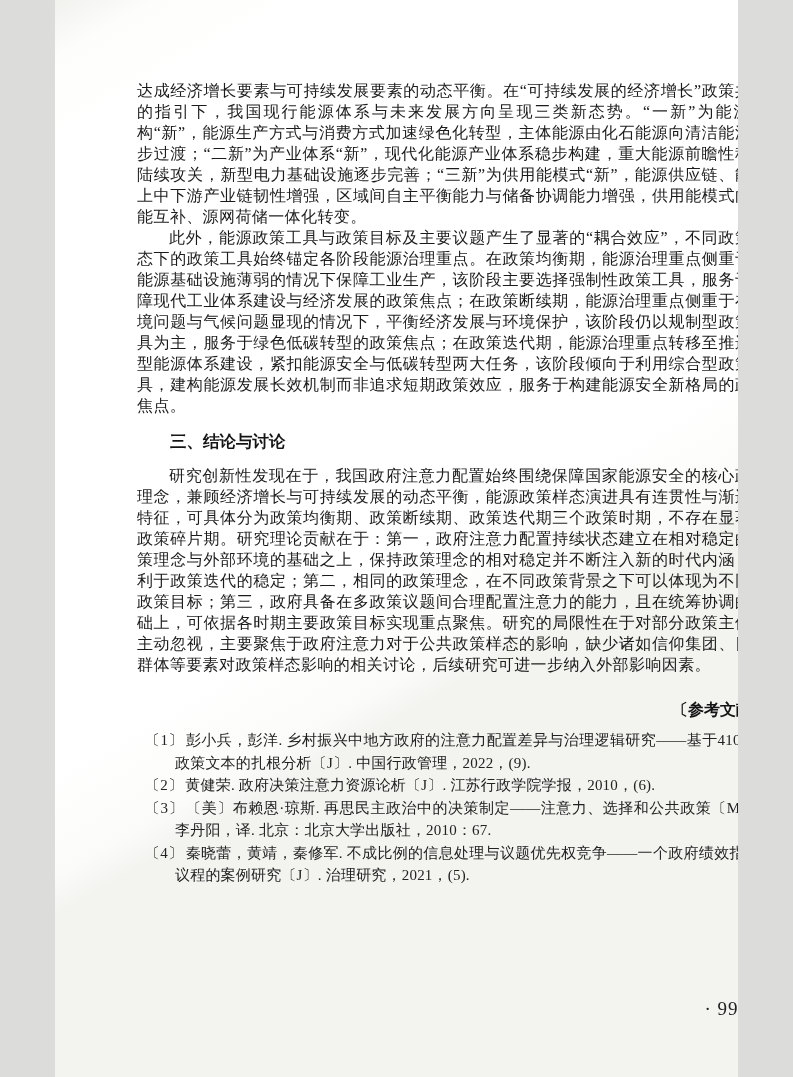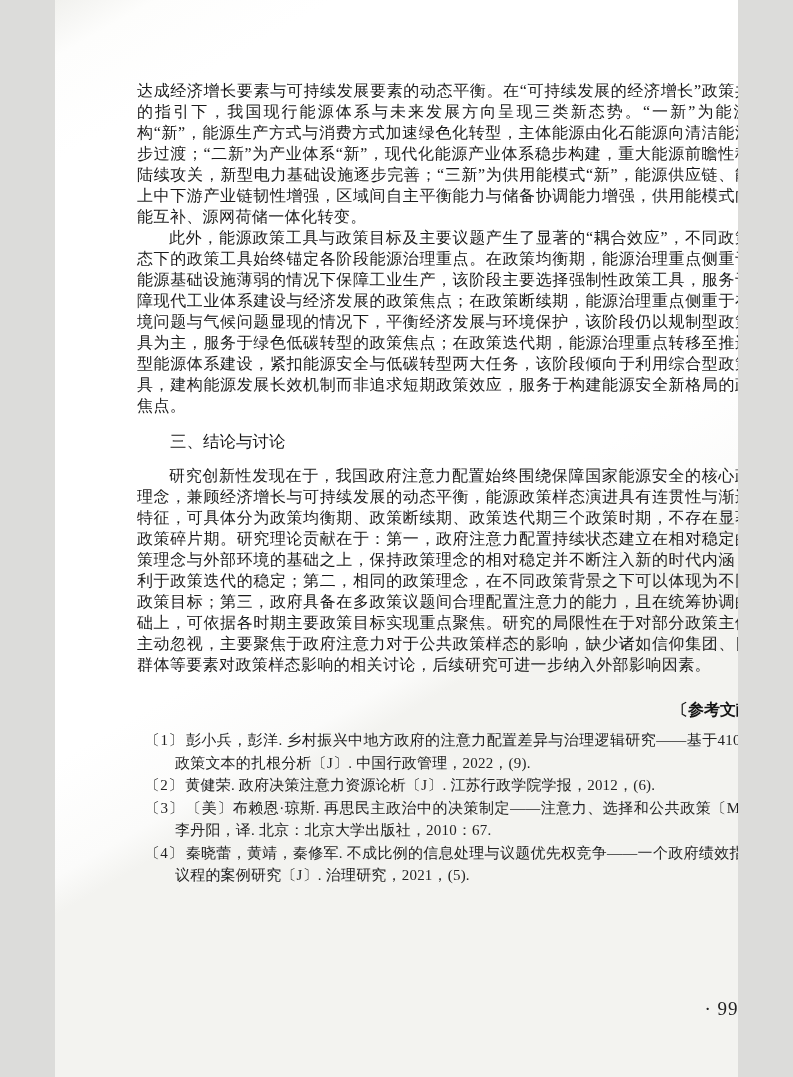--- a/index.html
+++ b/index.html
@@ -33,21 +33,21 @@
     letter-spacing: 0.4px;
   }
   .body-par.no-indent {
     text-indent: 0;
   }
   .section-heading {
     margin: 14px 0 13px 0;
     padding-left: 2em;
     font-size: 16.5px;
     line-height: 22px;
-    font-weight: 400;
+    font-weight: 700;
     font-family: "Liberation Sans", "DejaVu Sans", sans-serif;
     color: #141414;
   }
   .ref-heading {
     margin: 24px 0 7px 0;
     text-align: right;
     font-size: 16px;
     line-height: 22px;
     font-weight: 700;
     font-family: "Liberation Sans", "DejaVu Sans", sans-serif;
@@ -94,21 +94,21 @@
 
     <h2 class="section-heading">三、结论与讨论</h2>
 
 
     <p class="body-par">研究创新性发现在于，我国政府注意力配置始终围绕保障国家能源安全的核心政策理念，兼顾经济增长与可持续发展的动态平衡，能源政策样态演进具有连贯性与渐进性特征，可具体分为政策均衡期、政策断续期、政策迭代期三个政策时期，不存在显著的政策碎片期。研究理论贡献在于：第一，政府注意力配置持续状态建立在相对稳定的政策理念与外部环境的基础之上，保持政策理念的相对稳定并不断注入新的时代内涵，有利于政策迭代的稳定；第二，相同的政策理念，在不同政策背景之下可以体现为不同的政策目标；第三，政府具备在多政策议题间合理配置注意力的能力，且在统筹协调的基础上，可依据各时期主要政策目标实现重点聚焦。研究的局限性在于对部分政策主体的主动忽视，主要聚焦于政府注意力对于公共政策样态的影响，缺少诸如信仰集团、目标群体等要素对政策样态影响的相关讨论，后续研究可进一步纳入外部影响因素。</p>
 
     <h3 class="ref-heading">〔参考文献〕</h3>
 
     <ol class="ref-list">
       <li class="ref-item"><span class="ref-label">〔1〕</span><span class="ref-text">彭小兵，彭洋. 乡村振兴中地方政府的注意力配置差异与治理逻辑研究——基于410 份政策文本的扎根分析〔J〕. 中国行政管理，2022，(9).</span></li>
-      <li class="ref-item"><span class="ref-label">〔2〕</span><span class="ref-text">黄健荣. 政府决策注意力资源论析〔J〕. 江苏行政学院学报，2012，(6).</span></li>
+      <li class="ref-item"><span class="ref-label">〔2〕</span><span class="ref-text">黄健荣. 政府决策注意力资源论析〔J〕. 江苏行政学院学报，2010，(6).</span></li>
       <li class="ref-item"><span class="ref-label">〔3〕</span><span class="ref-text">〔美〕布赖恩·琼斯. 再思民主政治中的决策制定——注意力、选择和公共政策〔M〕. 李丹阳，译. 北京：北京大学出版社，2010：67.</span></li>
       <li class="ref-item"><span class="ref-label">〔4〕</span><span class="ref-text">秦晓蕾，黄靖，秦修军. 不成比例的信息处理与议题优先权竞争——一个政府绩效指标议程的案例研究〔J〕. 治理研究，2021，(5).</span></li>
     </ol>
 
   </div>
 
   <div class="page-number">· 99 ·</div>
 </div>
 
 </body></html>

